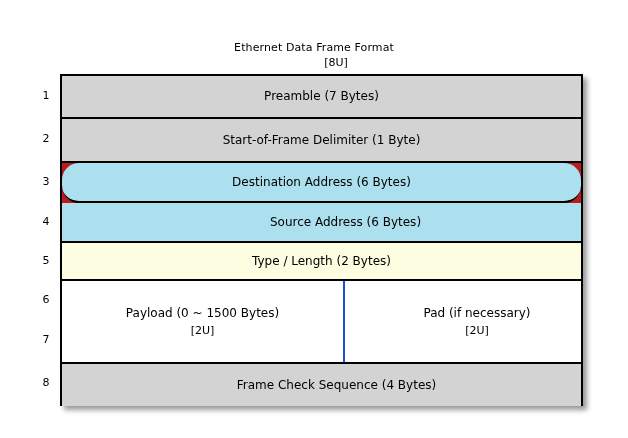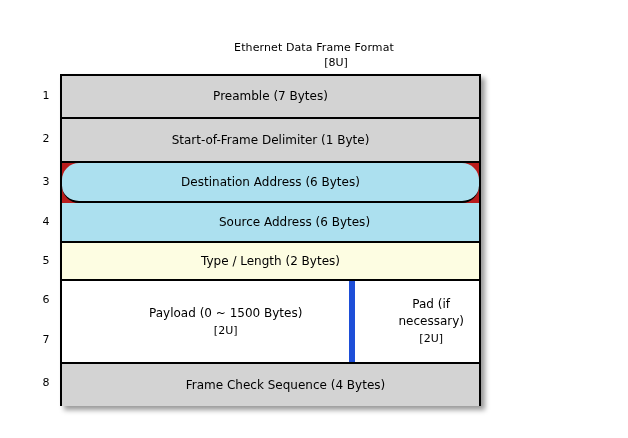--- a/index.html
+++ b/index.html
@@ -59,21 +59,21 @@
     width: 28px;
     text-align: center;
     font-size: 11px;
     color: #000;
   }
 
   .frame-table {
     position: absolute;
     left: 28px;
     top: 0;
-    width: 421px;
+    width: 523px;
     height: 332px;
     box-sizing: border-box;
     border: 2px solid #000000;
     background: #b91c1c;
     box-shadow: 4px 4px 5px rgba(0,0,0,0.40);
   }
 
   .frame-row {
     position: relative;
     box-sizing: border-box;
@@ -121,21 +121,21 @@
     align-items: stretch;
     padding: 0;
   }
   .split-cell {
     display: flex;
     flex-direction: column;
     align-items: center;
     justify-content: center;
     box-sizing: border-box;
   }
-  .split-left  { width: 283px; border-right: 6px solid #1d4ed8; margin-left: 40px; }
+  .split-left  { width: 283px; border-right: 2px solid #1d4ed8; }
   .split-right { flex: 1 1 auto; padding-left: 28px; }
 </style>
 </head>
 <body>
 
 <div class="title-block">
   <span class="title-main">Ethernet Data Frame Format</span>
   <span class="title-sub">[8U]</span>
 </div>
 

